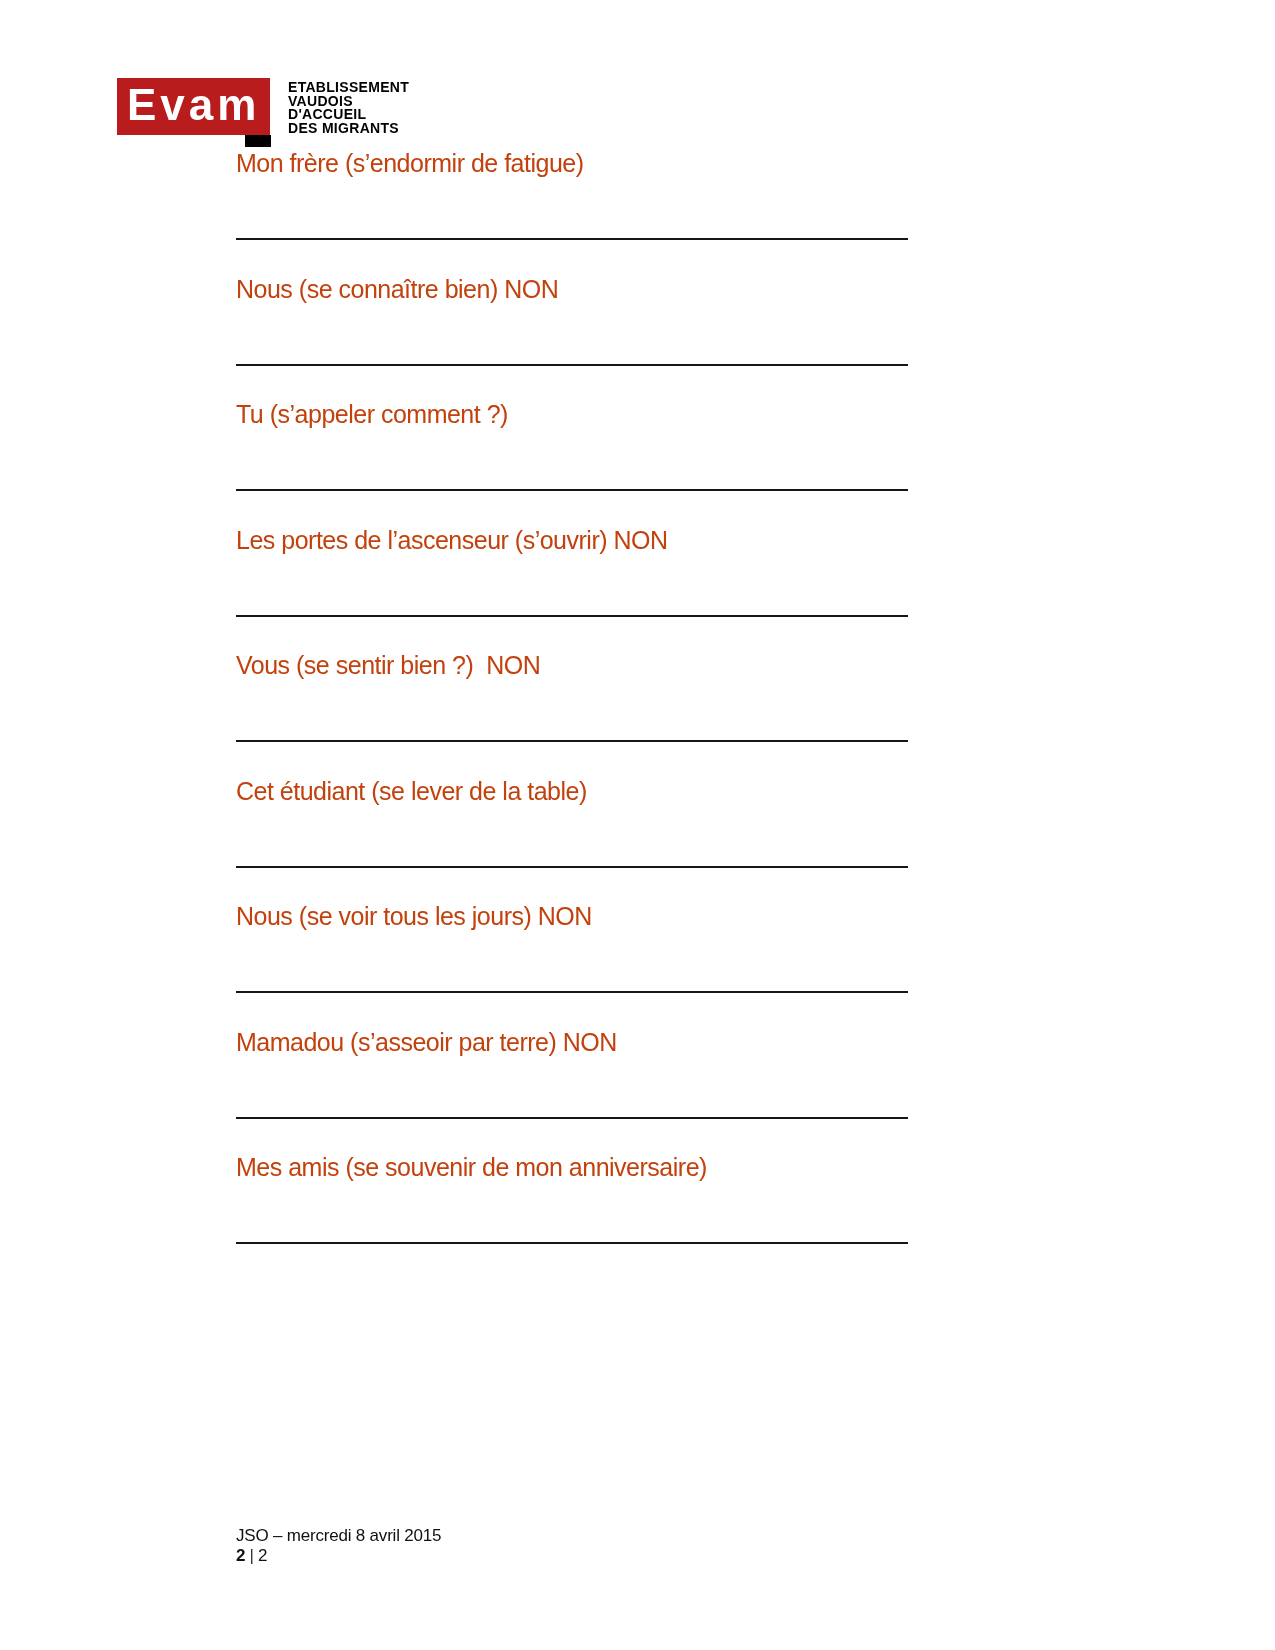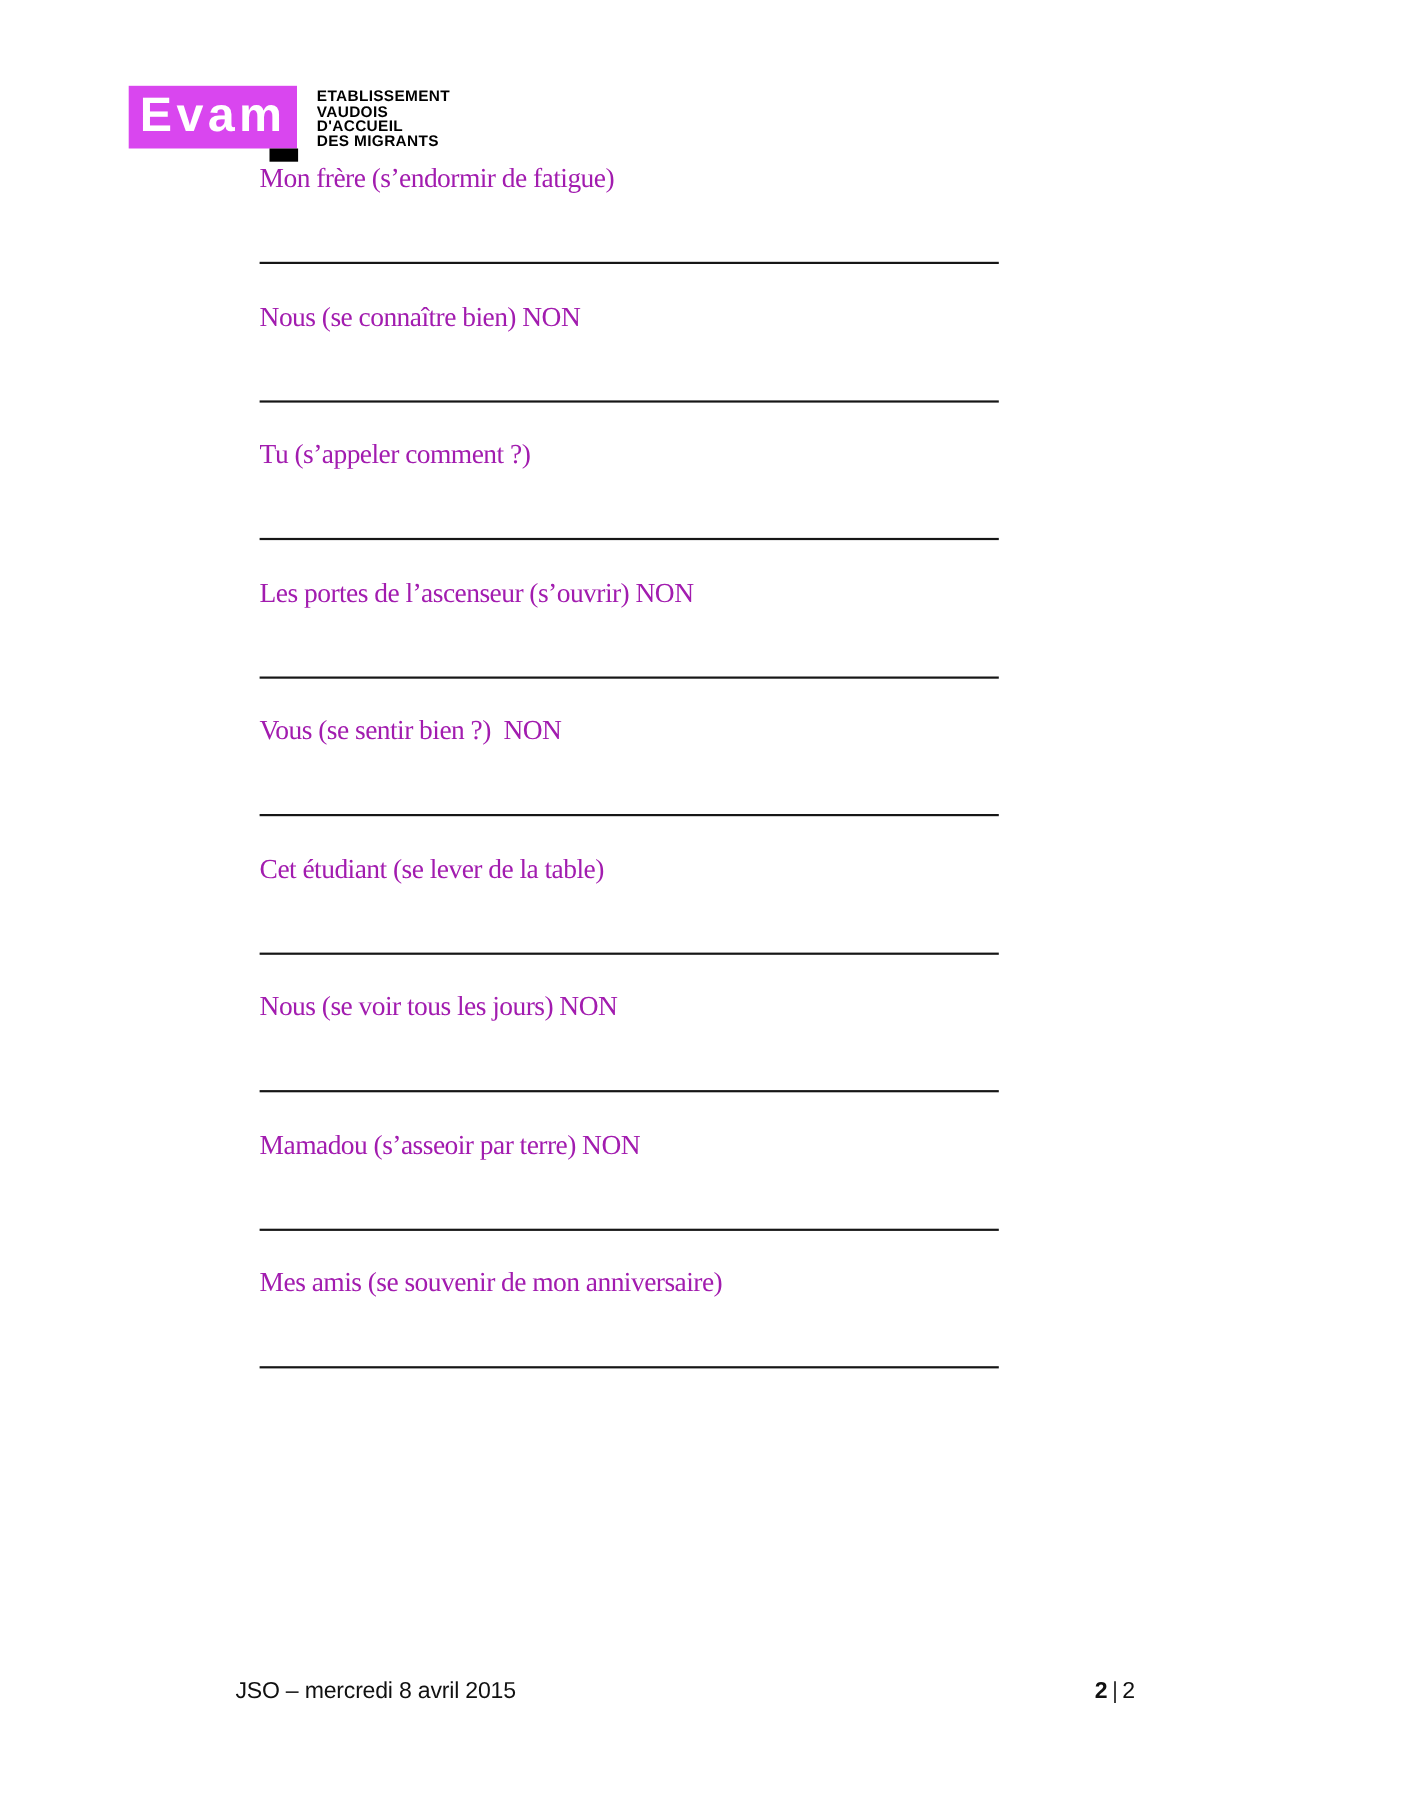--- a/index.html
+++ b/index.html
@@ -19,21 +19,21 @@
 
   
   .logo {
     position: absolute;
     left: 117px;
     top: 78px;
   }
   .logo-box {
     width: 153px;
     height: 57px;
-    background: #d946ef;
+    background: #b91c1c;
     color: #ffffff;
     display: flex;
     align-items: center;
     box-sizing: border-box;
     padding: 0 12px 4px 10px;
     font-size: 44px;
     font-weight: 700;
     letter-spacing: 4px;
     line-height: 1;
   }
@@ -68,43 +68,43 @@
   .item {
     position: relative;
     height: 125.5px;
   }
   .prompt {
     margin: 0;
     font-size: 25px;
     line-height: 34px;
     letter-spacing: -0.5px;
     white-space: pre;
-    color: #a21caf;
-    font-family: Liberation Serif, serif;
+    color: #c2410c;
   }
   .answer-line {
     position: absolute;
     left: 0;
     top: 92px;
     width: 672px;
     height: 0;
     border-top: 2.5px solid #161616;
   }
 
   
   .footer {
     position: absolute;
     left: 214px;
     top: 1526px;
     width: 818px;
     display: flex;
     justify-content: space-between;
     align-items: baseline;
-    font-size: 21px;
+    font-size: 17px;
     color: #111111;
+    flex-direction: column;
   }
   .footer-left {
     letter-spacing: -0.2px;
   }
   .footer-page {
     white-space: nowrap;
     margin-left: 22px;
   }
   .footer-page .current {
     font-weight: 700;

